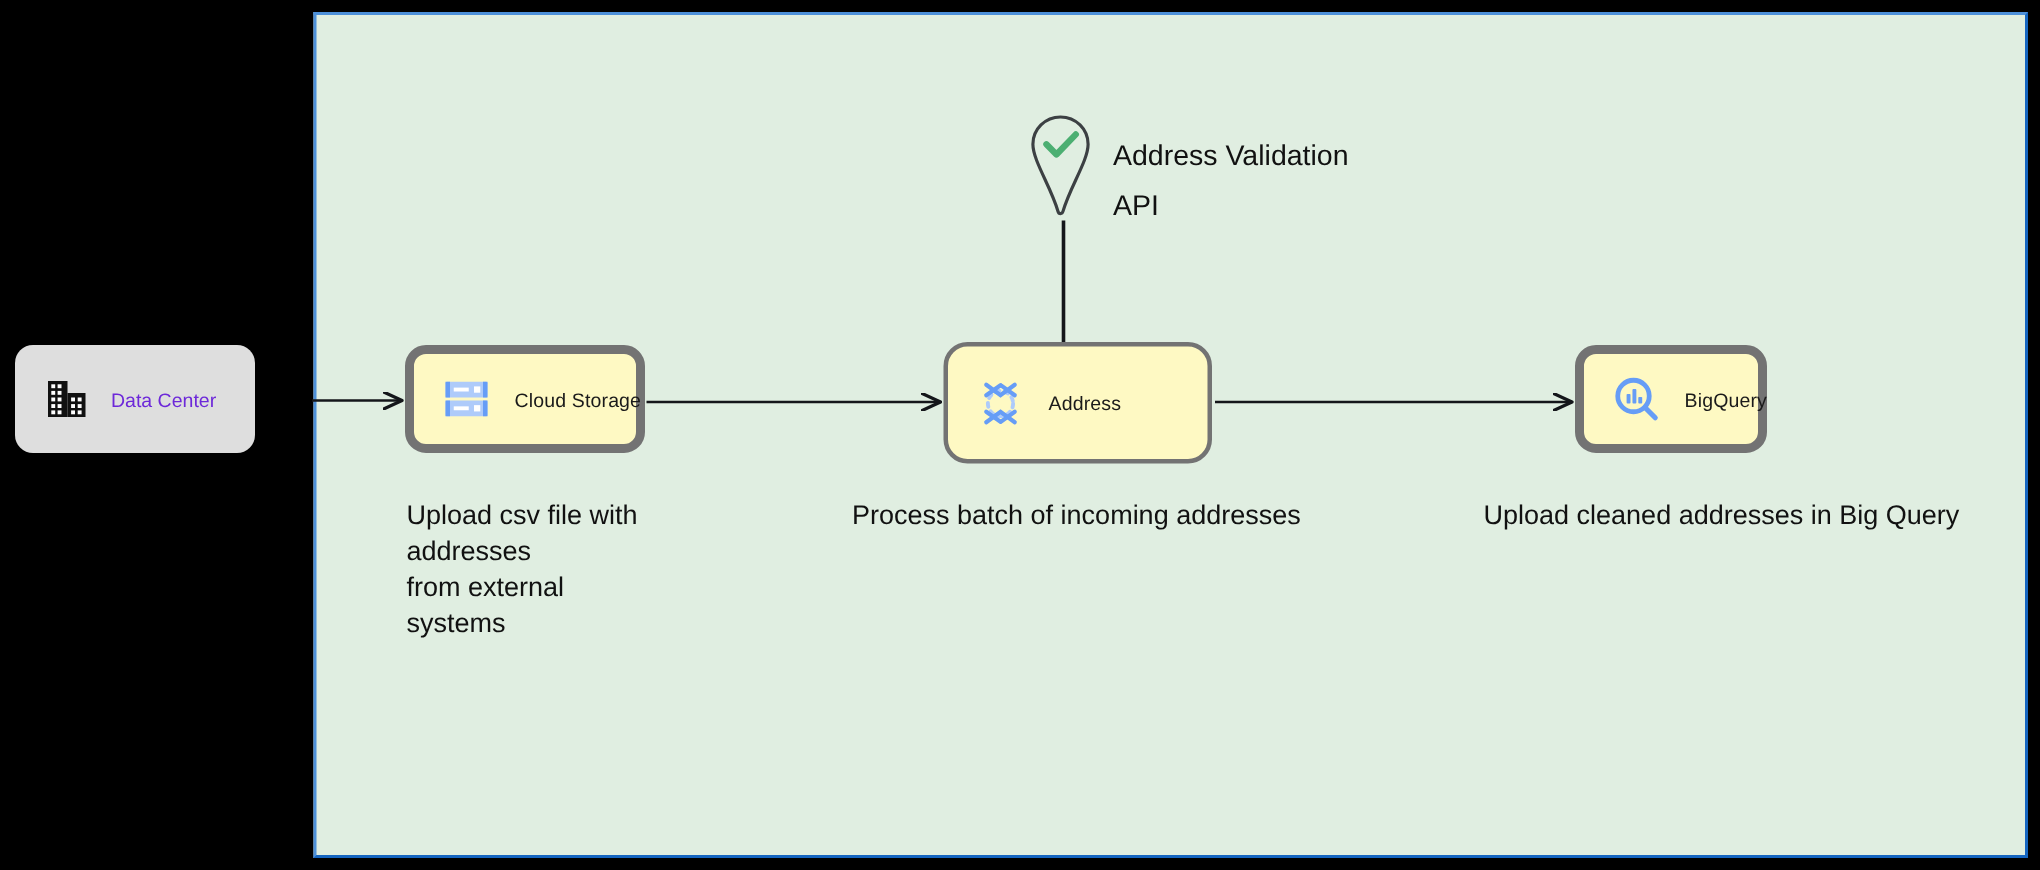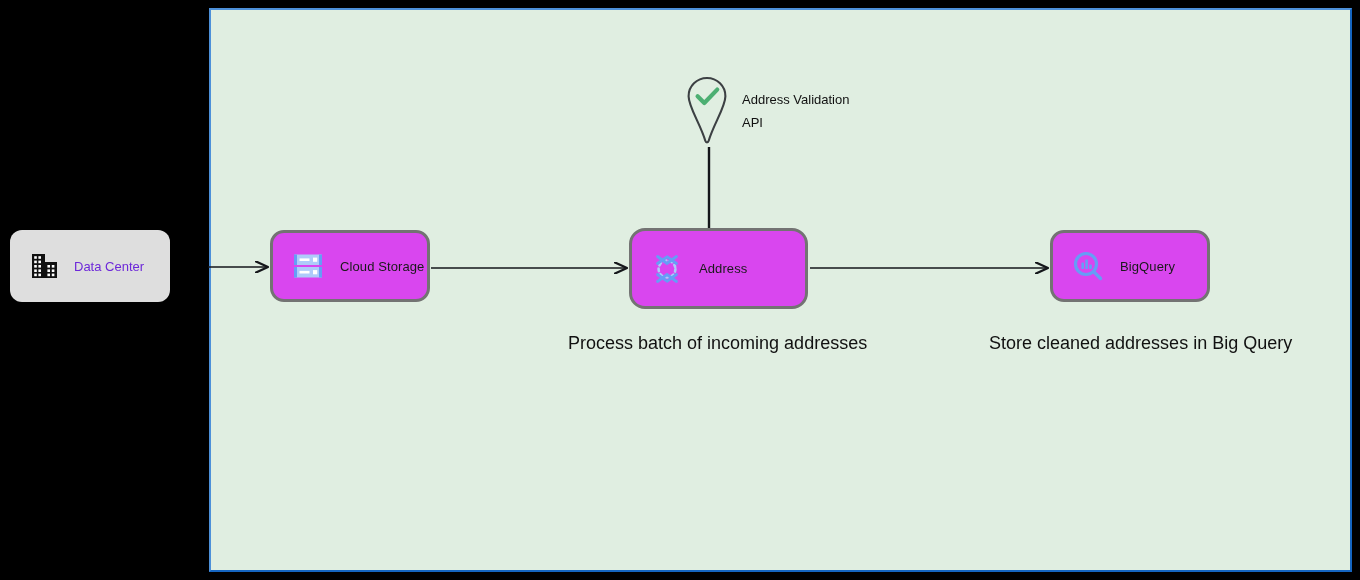--- a/index.html
+++ b/index.html
@@ -33,22 +33,22 @@
     background: #e0eee1;
     border: 2px solid #4d90d9;
     border-right-color: #1565c0;
     border-bottom-color: #1565c0;
     box-sizing: border-box;
   }
 
   
   .node {
     position: absolute;
-    background: #d946ef;
-    border: 3px solid #737373;
+    background: #fef9c3;
+    border: 6px solid #737373;
     border-radius: 14px;
     display: flex;
     align-items: center;
     box-sizing: border-box;
   }
   .node.selected {
     border-width: 3px;
     border-radius: 16px;
   }
   .node .node-icon {
@@ -62,21 +62,21 @@
     margin-left: 14px;
     font-size: 13px;
     color: #1a1a1a;
     white-space: nowrap;
     letter-spacing: 0.1px;
   }
 
   
   #node-cloud-storage { left: 270px; top: 230px; width: 160px; height: 72px; }
   #node-dataflow      { left: 629px; top: 228px; width: 179px; height: 81px; }
-  #node-bigquery      { left: 1050px; top: 230px; width: 160px; height: 72px; }
+  #node-bigquery      { left: 1050px; top: 230px; width: 128px; height: 72px; }
 
   
   #node-data-center {
     position: absolute;
     left: 10px;
     top: 230px;
     width: 160px;
     height: 72px;
     background: #dedede;
     border: none;
@@ -98,22 +98,22 @@
   }
   #api-node .pin-icon {
     width: 46px;
     height: 72px;
     display: block;
     flex: 0 0 auto;
   }
   #api-node .api-label {
     margin-left: 12px;
     margin-top: 14px;
-    font-size: 13px;
-    line-height: 23px;
+    font-size: 19px;
+    line-height: 33px;
     color: #111111;
     white-space: pre-line;
   }
 
   
   .caption {
     position: absolute;
     font-size: 18px;
     line-height: 24px;
     color: #111111;
@@ -249,16 +249,20 @@
     <span class="pin-icon">
       <svg viewBox="0 0 46 72" width="46" height="72">
         <path d="M23 4 C12.8 4 4.6 12.1 4.6 22.2 C4.6 33 16.6 50.5 21.3 66.8 C21.6 67.9 22.2 68.4 23 68.4 C23.8 68.4 24.4 67.9 24.7 66.8 C29.4 50.5 41.4 33 41.4 22.2 C41.4 12.1 33.2 4 23 4 Z" fill="none" stroke="#3c4043" stroke-width="2.1" stroke-linejoin="round"></path>
         <path d="M13.6 22.2 L20.3 29 L33.2 15.6" fill="none" stroke="#4caf72" stroke-width="4.2" stroke-linecap="round" stroke-linejoin="round"></path>
       </svg>
     </span>
     <span class="api-label">Address Validation
 API</span>
   </div>
 
+  <div id="caption-storage" class="caption">Upload csv file with
+addresses
+from external
+systems</div>
   <div id="caption-dataflow" class="caption">Process batch of incoming addresses</div>
-  <div id="caption-bigquery" class="caption">Store cleaned addresses in Big Query</div>
+  <div id="caption-bigquery" class="caption">Upload cleaned addresses in Big Query</div>
 
 </div>
 
 </body></html>

